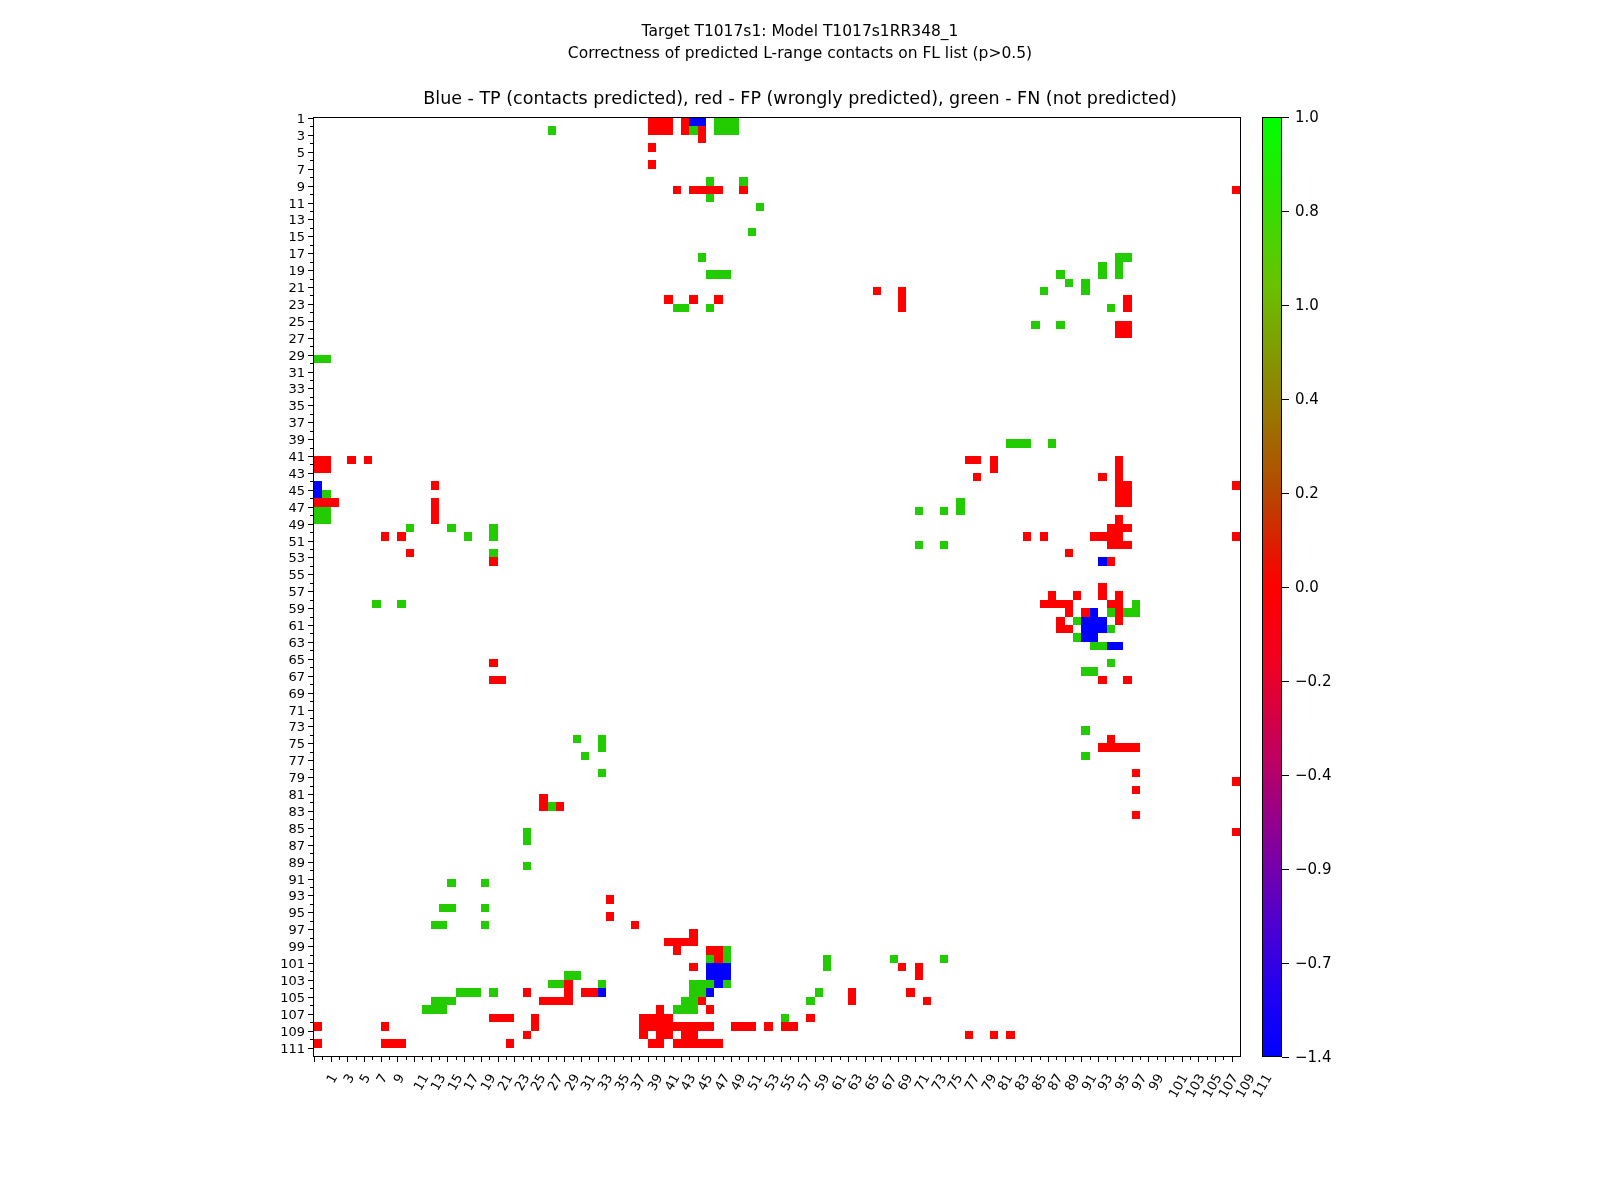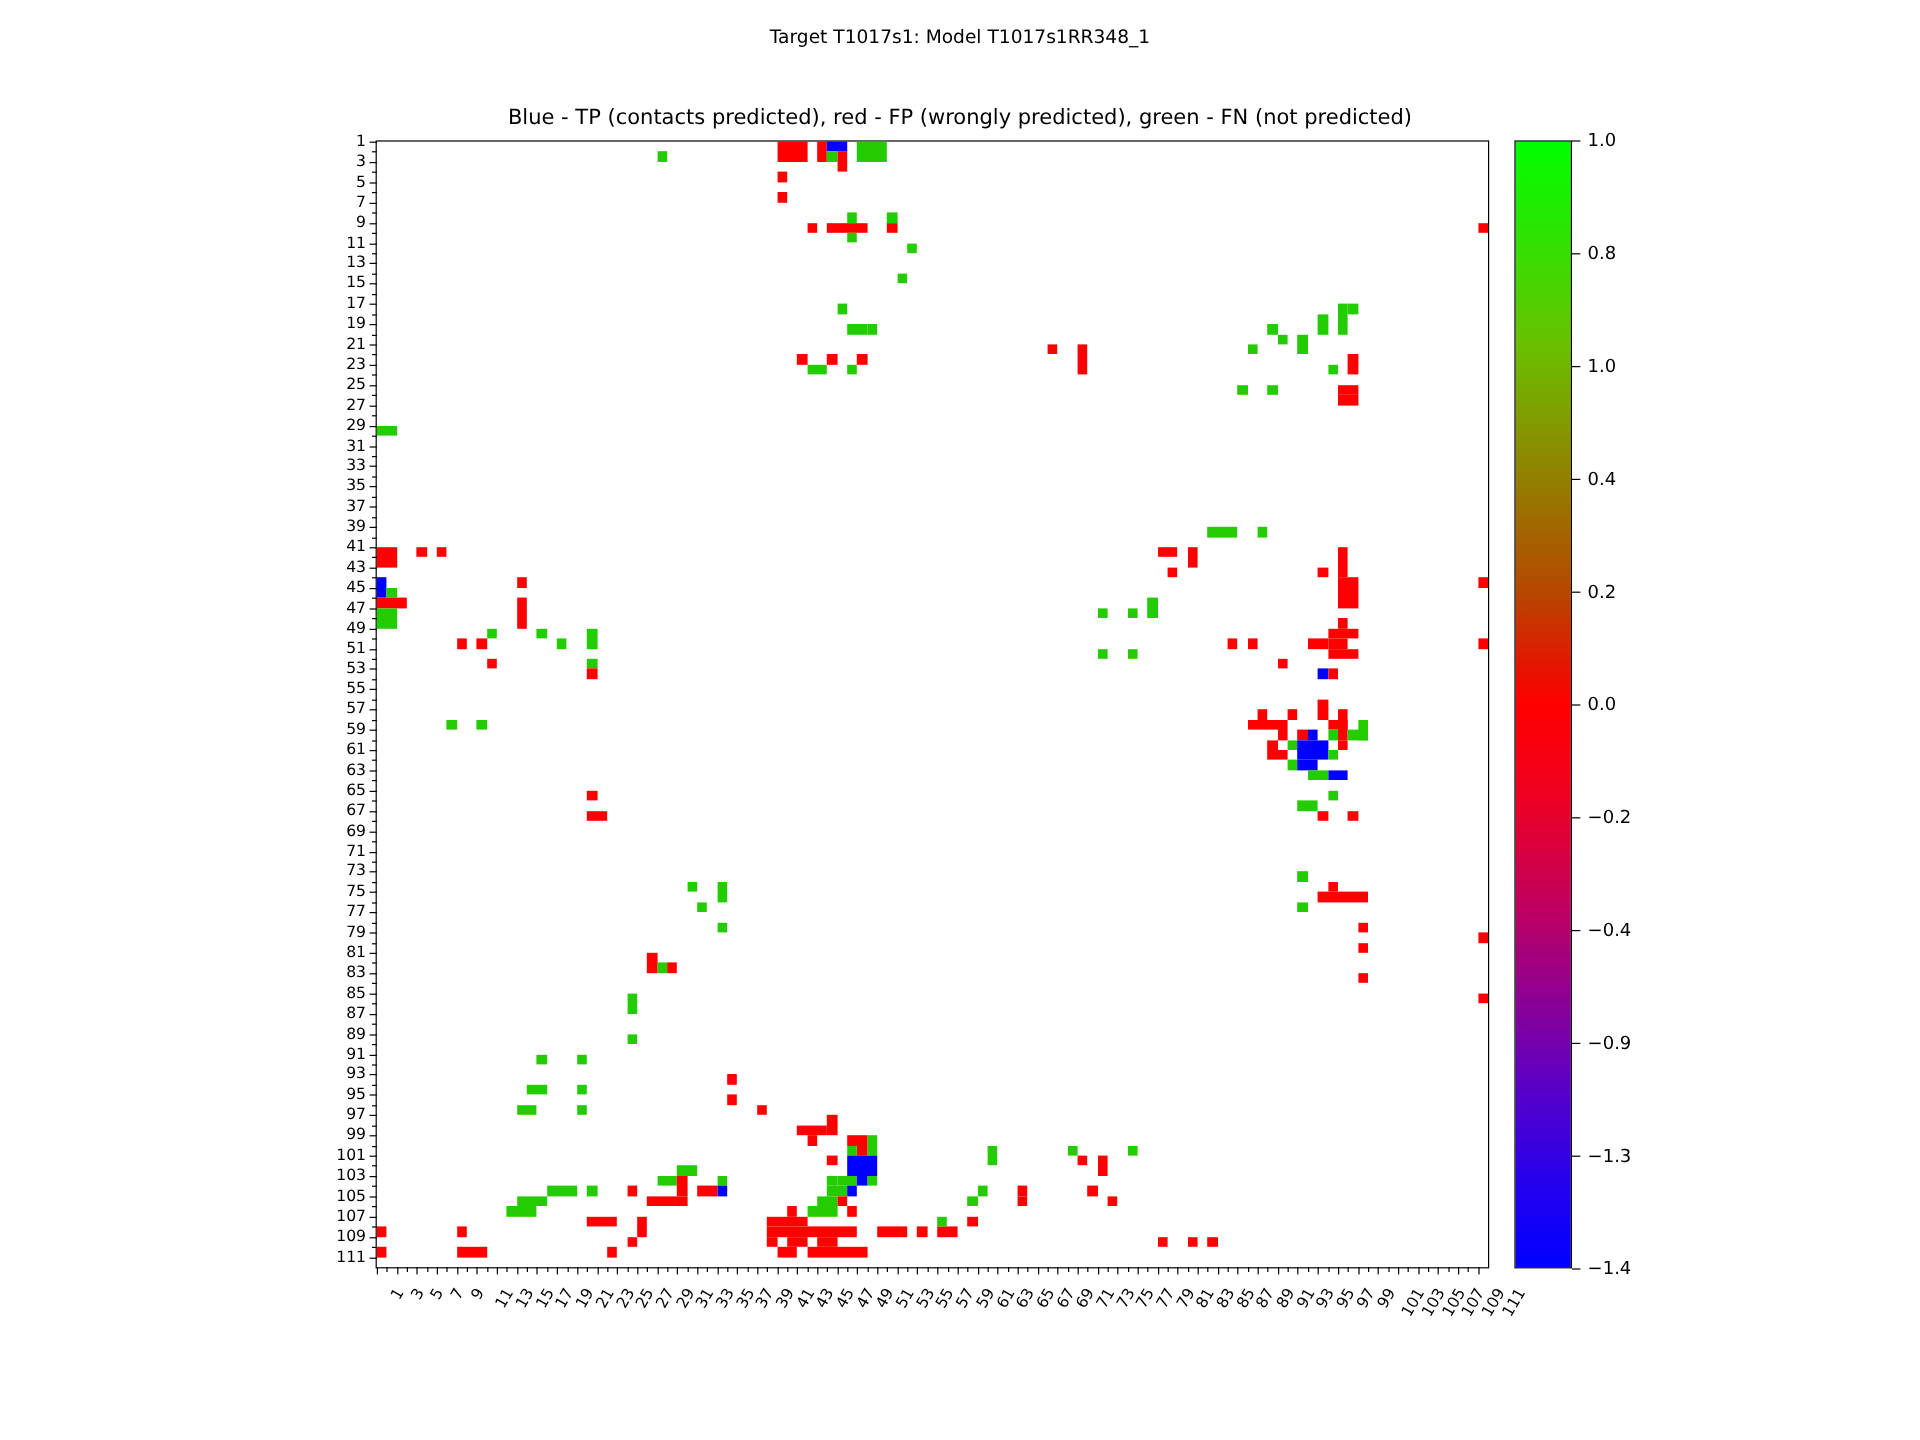--- a/index.html
+++ b/index.html
@@ -38,21 +38,21 @@
     transform:translateY(-50%);text-align:right;
   }
   .xlabel{
     position:absolute;top:100%;margin-top:10px;
     font-size:13px;color:#000;white-space:nowrap;
     transform-origin:right top;transform:rotate(-60deg) translate(-6px,0);
   }
 
   
   #colorbar-wrap{
-    position:absolute;left:1262px;top:117px;width:48px;height:940px;
+    position:absolute;left:1262px;top:117px;width:20px;height:940px;
   }
   #colorbar-gradient{
     position:absolute;left:0;top:0;width:100%;height:100%;
     border:1px solid #000;box-sizing:border-box;
     background:linear-gradient(to bottom,
       #00ff00 0%,
       #2ce400 8%,
       #6ac000 18%,
       #937f00 30%,
       #b64700 40%,
@@ -69,20 +69,21 @@
   .cb-label{
     position:absolute;left:100%;margin-left:13px;
     font-size:15px;color:#000;white-space:nowrap;transform:translateY(-50%);
   }
 </style>
 </head>
 <body>
 
 <div class="title-block">
   <div class="title-line">Target T1017s1: Model T1017s1RR348_1</div>
+  <div class="title-line">Correctness of predicted L-range contacts on FL list (p&gt;0.5)</div>
 </div>
 <div class="subtitle">Blue - TP (contacts predicted), red - FP (wrongly predicted), green - FN (not predicted)</div>
 
 <div id="plot-frame">
   <div id="cell-layer">
       <div class="cell" style="left: 333.694px; top: 0px; width: 25.027px; height: 16.9009px; background: rgb(255, 0, 0);"></div>
       <div class="cell" style="left: 367.063px; top: 0px; width: 8.34234px; height: 16.9009px; background: rgb(255, 0, 0);"></div>
       <div class="cell" style="left: 375.405px; top: 0px; width: 16.6847px; height: 8.45045px; background: rgb(0, 0, 255);"></div>
       <div class="cell" style="left: 375.405px; top: 8.45045px; width: 8.34234px; height: 8.45045px; background: rgb(34, 204, 0);"></div>
       <div class="cell" style="left: 383.748px; top: 8.45045px; width: 8.34234px; height: 16.9009px; background: rgb(255, 0, 0);"></div>
@@ -641,16 +642,16 @@
     <div class="cb-label" style="top: 376px;">0.2</div>
     <div class="cb-tick" style="top: 470px;"></div>
     <div class="cb-label" style="top: 470px;">0.0</div>
     <div class="cb-tick" style="top: 564px;"></div>
     <div class="cb-label" style="top: 564px;">−0.2</div>
     <div class="cb-tick" style="top: 658px;"></div>
     <div class="cb-label" style="top: 658px;">−0.4</div>
     <div class="cb-tick" style="top: 752px;"></div>
     <div class="cb-label" style="top: 752px;">−0.9</div>
     <div class="cb-tick" style="top: 846px;"></div>
-    <div class="cb-label" style="top: 846px;">−1.3</div>
+    <div class="cb-label" style="top: 846px;">−0.7</div>
     <div class="cb-tick" style="top: 940px;"></div>
     <div class="cb-label" style="top: 940px;">−1.4</div>
   </div>
 
 </body></html>

